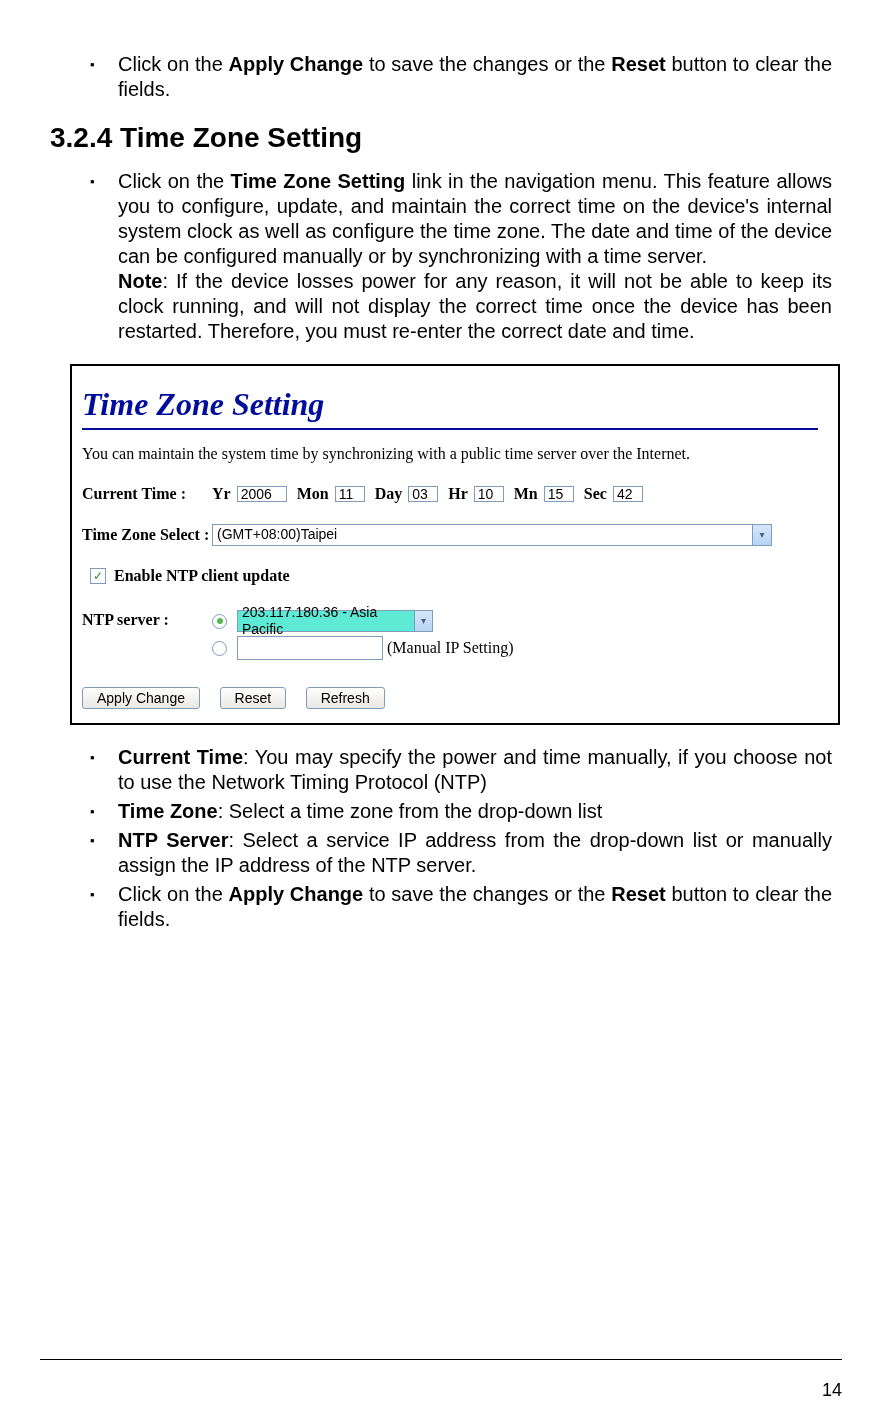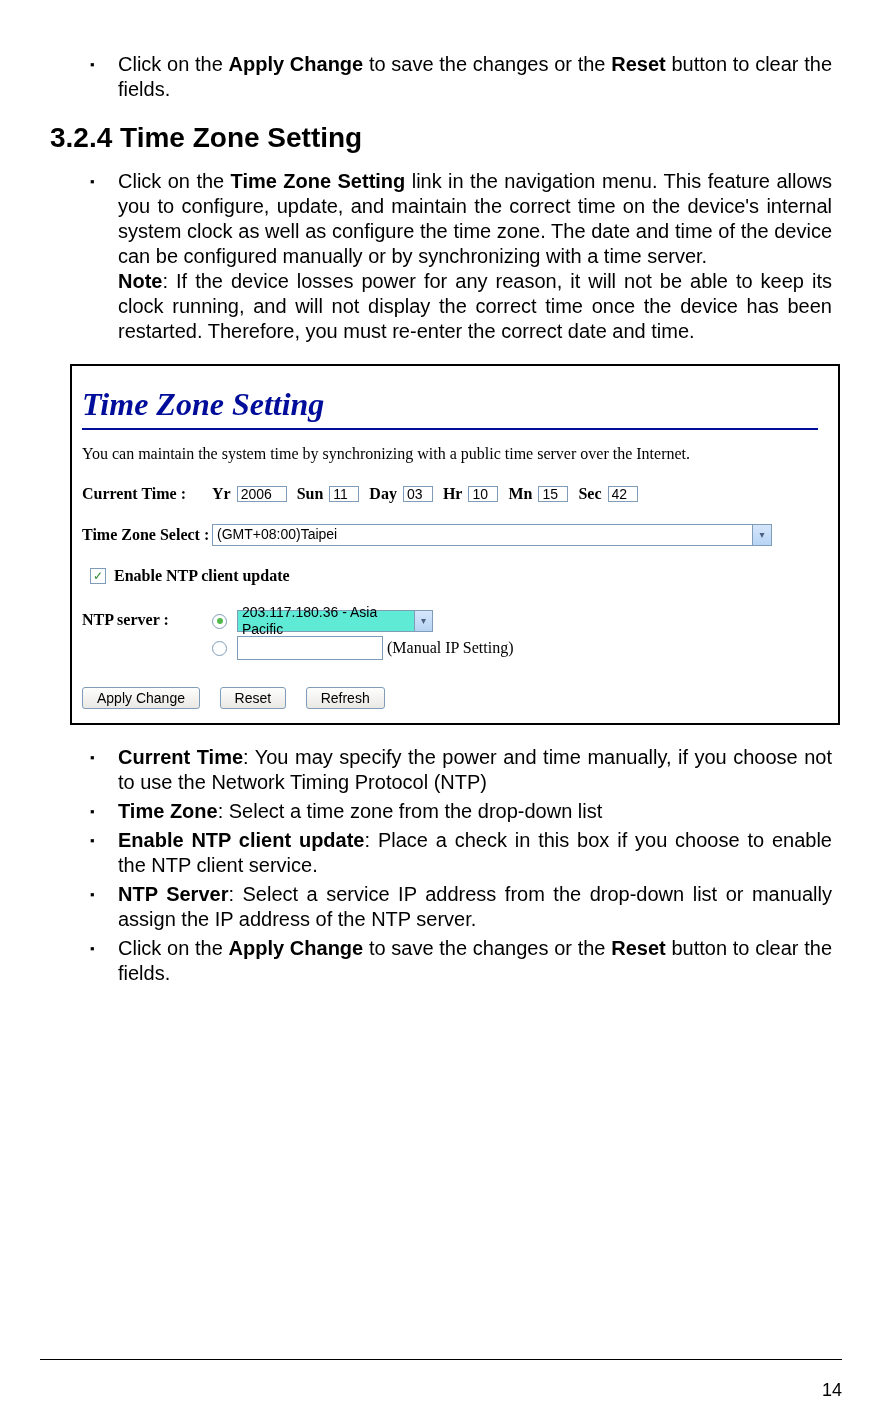--- a/index.html
+++ b/index.html
@@ -226,21 +226,21 @@
     </ul>
 
     <div class="screenshot-box">
       <div class="screenshot-title">Time Zone Setting</div>
       <div class="screenshot-desc">You can maintain the system time by synchronizing with a public time server over the Internet.</div>
 
       <div class="form-row">
         <span class="form-label">Current Time :</span>
         <span class="sub-label">Yr</span>
         <input class="text-input yr-input" value="2006" style="">
-        <span class="sub-label">Sun</span>
+        <span class="sub-label">Mon</span>
         <input class="text-input sm-input" value="11" style="">
         <span class="sub-label">Day</span>
         <input class="text-input sm-input" value="03" style="">
         <span class="sub-label">Hr</span>
         <input class="text-input sm-input" value="10" style="">
         <span class="sub-label">Mn</span>
         <input class="text-input sm-input" value="15" style="">
         <span class="sub-label">Sec</span>
         <input class="text-input sm-input" value="42" style="">
       </div>
@@ -286,23 +286,20 @@
     </div>
 
     <ul class="bullets">
       <li>
         <b>Current Time</b><span>: You may specify the power and time manually, if you choose not to use the Network Timing Protocol (NTP)</span>
       </li>
       <li>
         <b>Time Zone</b><span>: Select a time zone from the drop-down list</span>
       </li>
       <li>
-        <b>Enable NTP client update</b><span>: Place a check in this box if you choose to enable the NTP client service.</span>
-      </li>
-      <li>
         <b>NTP Server</b><span>: Select a service IP address from the drop-down list or manually assign the IP address of the NTP server.</span>
       </li>
       <li>
         <span>Click on the </span><b>Apply Change</b><span> to save the changes or the </span><b>Reset</b><span> button to clear the fields.</span>
       </li>
     </ul>
 
   </div>
 
   <div class="footer">

